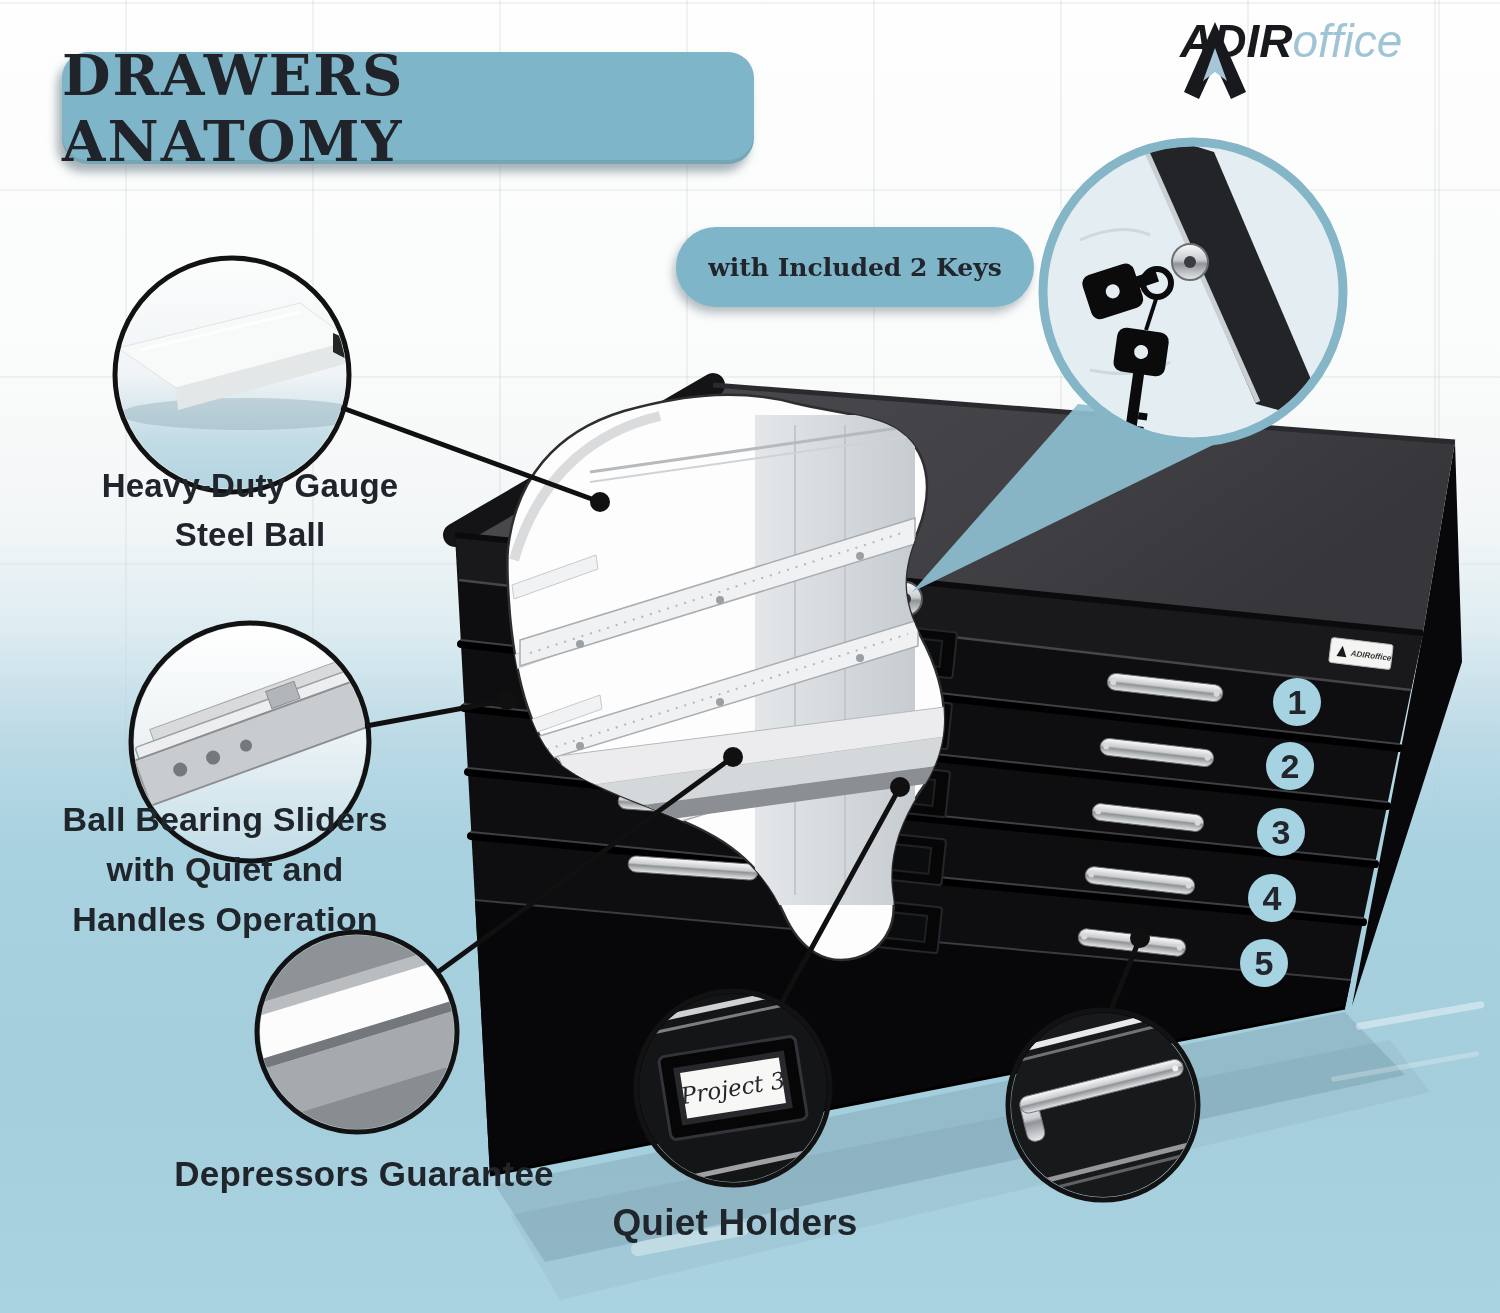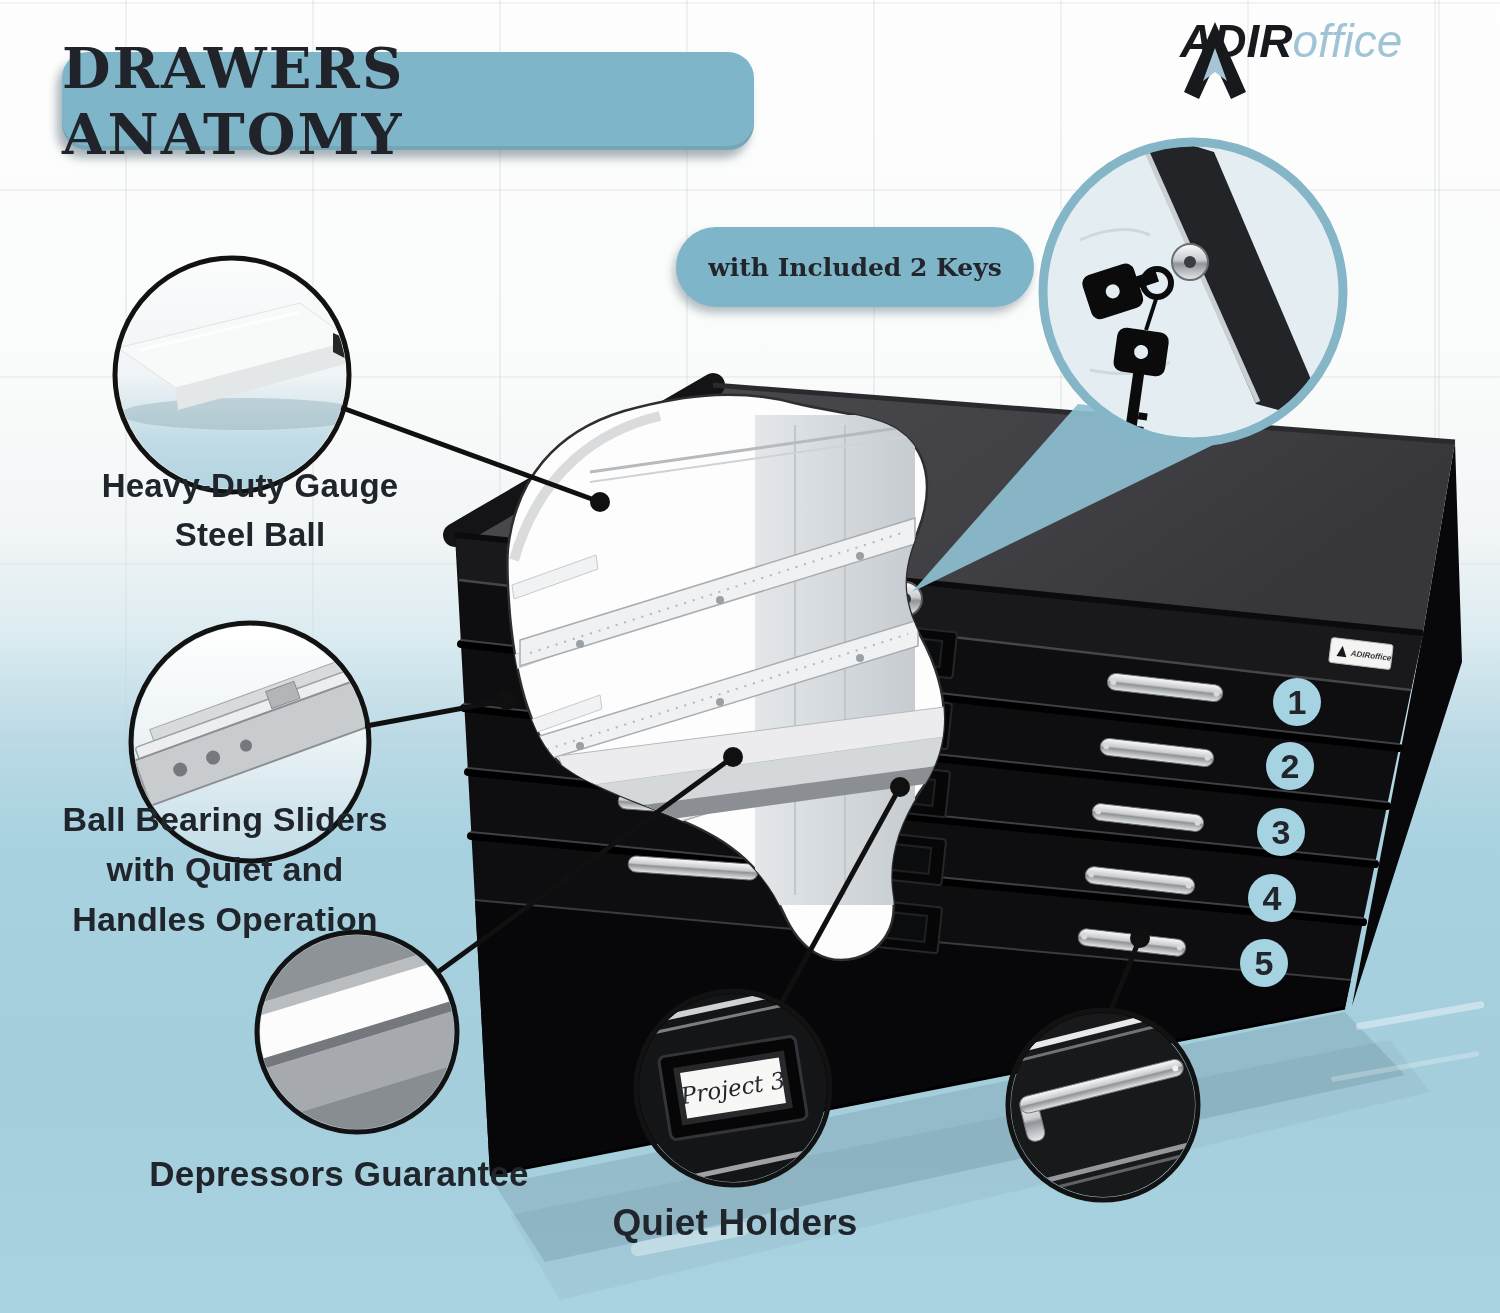--- a/index.html
+++ b/index.html
@@ -13,21 +13,21 @@
   .wall-tiles{
     position:absolute;left:0;top:0;width:100%;height:830px;
     background-image:
       repeating-linear-gradient(90deg, rgba(120,135,142,0.10) 0 2px, transparent 2px 187px),
       repeating-linear-gradient(0deg, rgba(120,135,142,0.09) 0 2px, transparent 2px 187px);
     background-position:-62px -78px;
     -webkit-mask-image:linear-gradient(180deg,#000 55%,transparent 100%);
             mask-image:linear-gradient(180deg,#000 55%,transparent 100%);
   }
   .title-badge{
-    position:absolute;left:62px;top:52px;width:692px;height:98px;
+    position:absolute;left:62px;top:52px;width:692px;height:112px;
     background:#7fb5c8;border-radius:26px;
     display:flex;align-items:center;justify-content:center;
     font-family:"DejaVu Serif",serif;font-weight:700;font-size:56px;
     letter-spacing:2px;color:#20242a;
     box-shadow:-5px 8px 10px rgba(96,116,126,.55), inset 0 -4px 0 rgba(0,0,0,.08);
   }
   .keys-pill{
     position:absolute;left:676px;top:227px;width:358px;height:80px;
     background:#7fb5c8;border-radius:40px;
     display:flex;align-items:center;justify-content:center;
@@ -38,21 +38,21 @@
   .logo .word{font-size:46px;font-style:italic;line-height:1;white-space:nowrap;}
   .logo .brand{font-weight:700;color:#17191c;margin-left:2px;}
   .logo .suffix{font-weight:400;color:#9fc4d5;}
   .feature-label{
     position:absolute;text-align:center;color:#20252c;
     font-weight:700;line-height:1.24;letter-spacing:.2px;
   }
   .feature-label div{white-space:nowrap;margin-top:8px;}
   .fl-steel{left:40px;top:458px;width:420px;font-size:33px;}
   .fl-sliders{left:10px;top:790px;width:430px;font-size:34px;}
-  .fl-depressors{left:99px;top:1144px;width:480px;font-size:35px;}
+  .fl-depressors{left:124px;top:1144px;width:480px;font-size:35px;}
   .fl-labels{left:555px;top:1192px;width:360px;font-size:37px;}
   .fl-chrome{left:878px;top:1206px;width:380px;font-size:37px;}
   .num-badge{
     position:absolute;width:48px;height:48px;border-radius:50%;
     background:#a5d3e2;color:#22262c;
     display:flex;align-items:center;justify-content:center;
     font-weight:700;font-size:34px;
   }
   svg{position:absolute;left:0;top:0;}
 </style>

